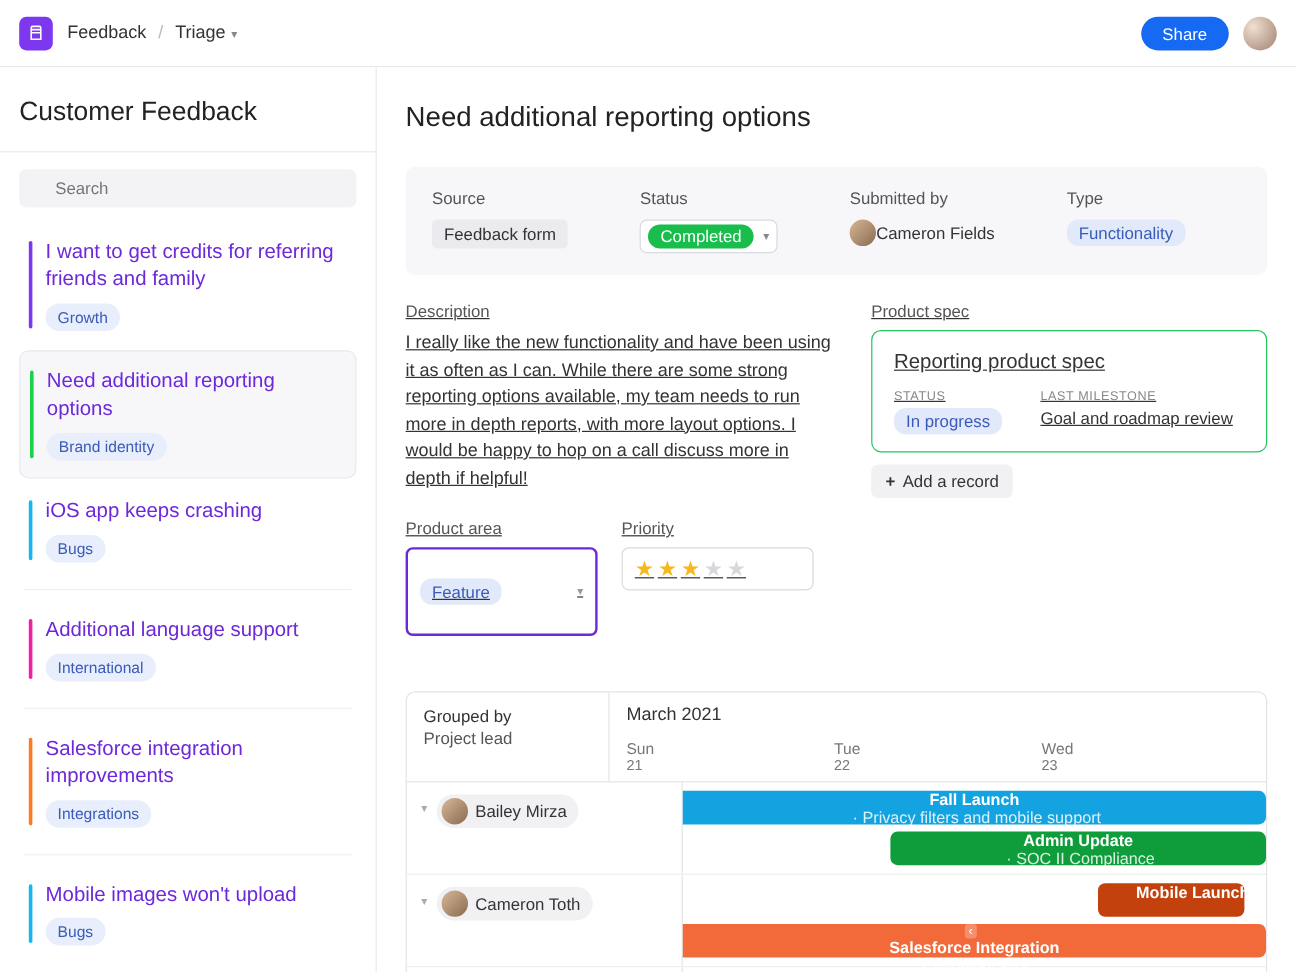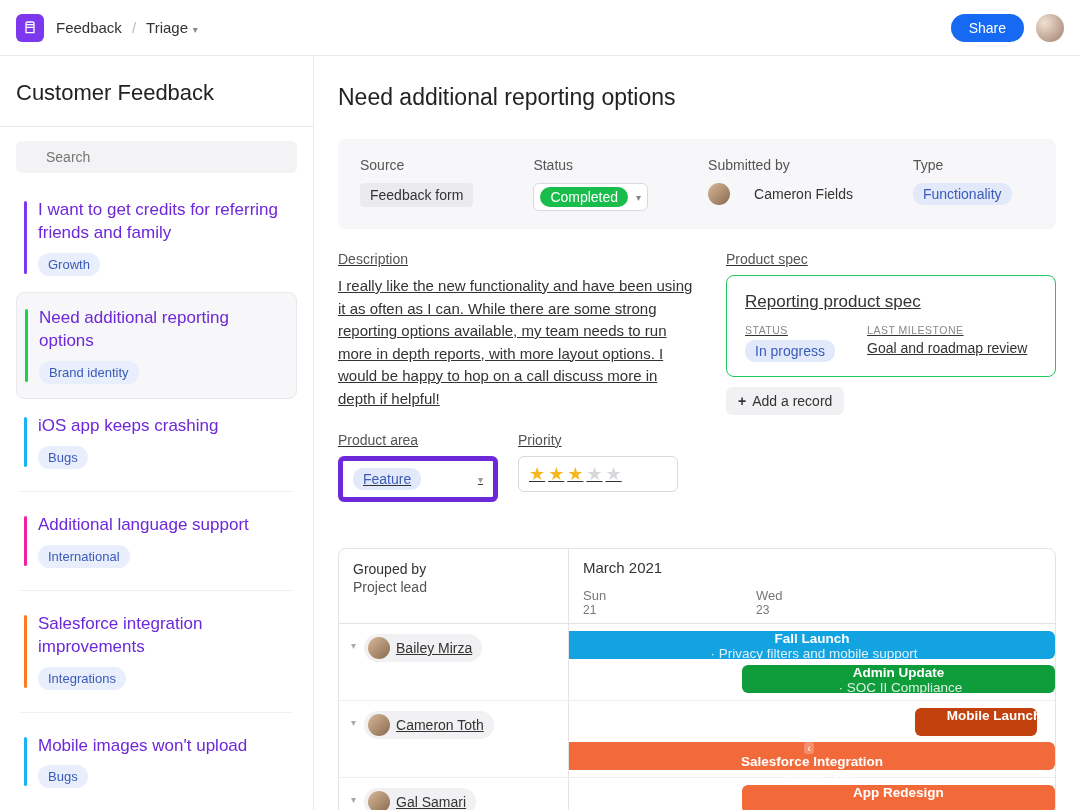--- a/index.html
+++ b/index.html
@@ -39,38 +39,38 @@
 .detail-title { font-size: 23px; font-weight: 500; color: #222; margin-bottom: 28px; }
 
 .metabox { background: #f7f7f9; border-radius: 8px; padding: 18px 22px; display: flex; gap: 60px; margin-bottom: 22px; }
 .metabox .col { display: flex; flex-direction: column; gap: 10px; }
 .label { font-size: 14px; color: #555; }
 .pill-grey { display: inline-block; background: #ebebef; border-radius: 4px; padding: 4px 10px; font-size: 14px; color: #333; width: fit-content; }
 .pill-blue { display: inline-block; background: #e1e9fb; border-radius: 10px; padding: 3px 10px; font-size: 14px; color: #3a5bb8; width: fit-content; }
 .status-box { display: inline-flex; align-items: center; gap: 8px; border: 1px solid #d9d9df; border-radius: 6px; padding: 3px 6px; background: #fff; width: fit-content; }
 .status-completed { background: #18bd4b; color: #fff; border-radius: 10px; padding: 2px 10px; font-size: 14px; }
 .status-box .car { color: #888; font-size: 10px; }
-.user-chip { display: inline-flex; align-items: center; gap: 24px; justify-content: space-between; }
+.user-chip { display: inline-flex; align-items: center; gap: 0; justify-content: space-between; }
 .avatar-sm { width: 22px; height: 22px; border-radius: 50%; background: linear-gradient(135deg,#d7b897,#8a6a50); display: inline-block; }
 
 .two-col { display: flex; gap: 30px; margin-bottom: 22px; text-decoration: underline; }
 .desc-col { flex: 1; }
 .desc-head { font-size: 14px; color: #555; margin-bottom: 8px; }
 .desc-text { font-size: 15px; color: #333; line-height: 1.5; max-width: 360px; }
 
 .spec-col { width: 330px; }
 .spec-card { border: 1px solid #22c55e; border-radius: 8px; padding: 16px 18px 14px 18px; margin-top: 4px; }
 .spec-title { font-size: 17px; font-weight: 500; margin-bottom: 12px; }
 .spec-row { display: flex; gap: 32px; }
 .spec-row .mlabel { font-size: 10.5px; letter-spacing: 0.5px; color: #888; margin-bottom: 4px; text-transform: uppercase; }
 .spec-row .mval { font-size: 14px; color: #333; }
 .add-record { display: inline-flex; align-items: center; gap: 6px; margin-top: 10px; background: #f1f1f3; border: none; border-radius: 6px; padding: 6px 12px; font-size: 14px; color: #333; cursor: pointer; }
 
 .row2 { display: flex; gap: 20px; margin-bottom: 24px; }
-.select-box { border: 5px solid #6d28d9; border-radius: 6px; padding: 7px 10px; display: flex; align-items: center; justify-content: space-between; width: 160px; background: #fff; }
+.select-box { border: 2px solid #6d28d9; border-radius: 6px; padding: 24px 10px; display: flex; align-items: center; justify-content: space-between; width: 160px; background: #fff; }
 .select-box .car { color: #999; font-size: 10px; }
 .star-box { border: 1px solid #d9d9df; border-radius: 6px; padding: 6px 10px; width: 160px; display: flex; align-items: center; gap: 3px; font-size: 18px; background: #fff; }
 .star-on { color: #f6b81d; }
 .star-off { color: #d8d8dc; }
 
 
 .timeline { border: 1px solid #e4e4e8; border-radius: 8px 8px 0 0; overflow: hidden; }
 .timeline-head { display: flex; border-bottom: 1px solid #e4e4e8; }
 .grouped { width: 230px; padding: 12px 14px; border-right: 1px solid #e4e4e8; }
 .grouped .g1 { font-size: 14px; color: #333; }
@@ -78,21 +78,21 @@
 .months { flex: 1; padding: 10px 14px 6px 14px; }
 .month-name { font-size: 15px; font-weight: 500; margin-bottom: 12px; }
 .days { display: flex; gap: 0; }
 .day { width: 173px; font-size: 12px; color: #777; }
 .day .dn { font-size: 13px; display: block; }
 
 .tl-row { display: flex; border-bottom: 1px solid #eeeeef; min-height: 77px; }
 .tl-row.short { min-height: 48px; }
 .tl-lead { width: 230px; border-right: 1px solid #e4e4e8; padding: 10px 12px; display: flex; align-items: flex-start; gap: 8px; }
 .tl-lead .tri { color: #aaa; font-size: 10px; margin-top: 6px; }
-.lead-chip { display: inline-flex; align-items: center; gap: 6px; background: #f1f1f3; border-radius: 14px; padding: 3px 10px 3px 4px; text-decoration: underline; }
+.lead-chip { display: inline-flex; align-items: center; gap: 6px; background: #f1f1f3; border-radius: 14px; padding: 3px 10px 3px 4px; }
 .tl-events { flex: 1; position: relative; padding: 6px 0; }
 .event { position: absolute; height: 28px; border-radius: 6px; color: #fff; font-size: 13.5px; display: flex; align-items: center; padding: 0 10px; white-space: nowrap; flex-direction: column; }
 .event .et { font-weight: 600; }
 .event .es { opacity: 0.85; margin-left: 4px; }
 
 </style>
 </head>
 <body>
 
 <div class="topbar">
@@ -233,20 +233,21 @@
     <div class="timeline">
       <div class="timeline-head">
         <div class="grouped">
           <div class="g1">Grouped by</div>
           <div class="g2">Project lead</div>
         </div>
         <div class="months">
           <div class="month-name">March 2021</div>
           <div class="days" id="days">
               <div class="day"><span class="dn">Sun</span>21</div>
+              <div class="day"><span class="dn">Tue</span>22</div>
               <div class="day"><span class="dn">Wed</span>23</div>
             </div>
         </div>
       </div>
       <div id="tl-rows">
           <div class="tl-row">
     <div class="tl-lead">
       <span class="tri">▾</span>
       <span class="lead-chip">
         <span class="avatar-sm"></span>

